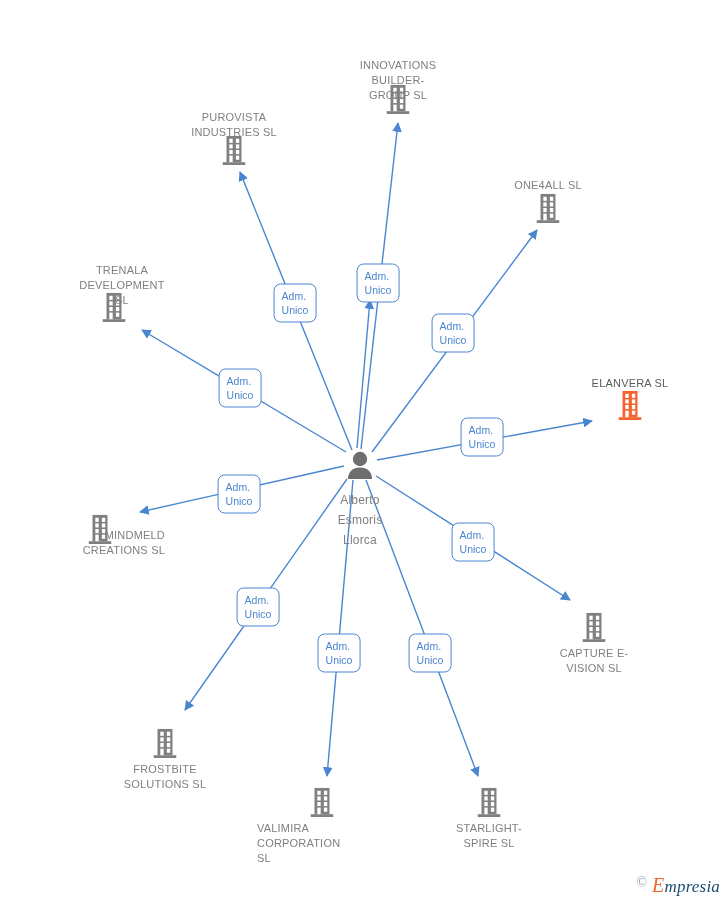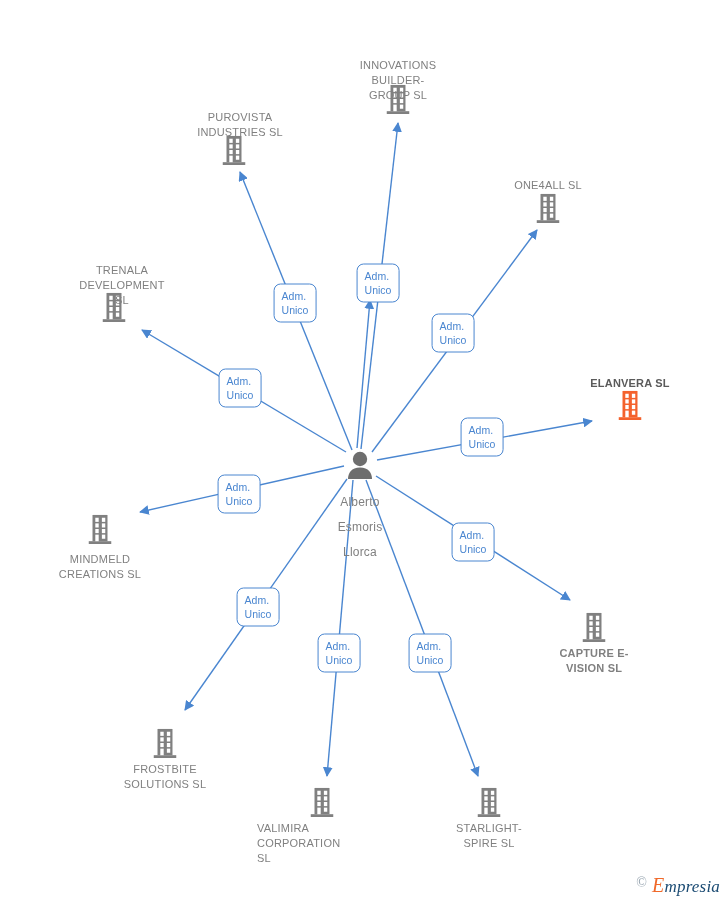--- a/index.html
+++ b/index.html
@@ -19,21 +19,21 @@
     font-size:11px;
     line-height:15px;
     color:#808080;
     letter-spacing:.2px;
     white-space:pre-line;
     width:130px;
     margin-left:-65px;
     left:50%;
     position:absolute;
   }
-  .node-label.highlight{color:#5a5a5a;font-weight:bold;}
+  .node-label.highlight{color:#5a5a5a;font-weight:normal;}
 
   .bldg{position:absolute;left:50%;transform:translateX(-50%);}
 
   .person{position:absolute;left:50%;transform:translateX(-50%);}
 
   .edge-label{
     position:absolute;
     transform:translate(-50%,-50%);
     background:#ffffff;
     border:1.4px solid #4a86d0;
@@ -135,21 +135,21 @@
             <rect x="11" y="5" width="3.6" height="4.4" fill="#ffffff"></rect>
             <rect x="18" y="5" width="3.6" height="4.4" fill="#ffffff"></rect>
             <rect x="11" y="11" width="3.6" height="4.4" fill="#ffffff"></rect>
             <rect x="18" y="11" width="3.6" height="4.4" fill="#ffffff"></rect>
             <rect x="11" y="17" width="3.6" height="4.4" fill="#ffffff"></rect>
             <rect x="18" y="17" width="3.6" height="4.4" fill="#ffffff"></rect>
             <rect x="11" y="23" width="3.6" height="7" fill="#ffffff"></rect>
             <rect x="18" y="23" width="3.6" height="4.4" fill="#ffffff"></rect>
           </svg></div>
       </div>
-      <div class="node-label" style="position: absolute; left: 240px; top: 110px; transform: translateX(-50%); margin-left: 0px; text-align: center;">PUROVISTA
+      <div class="node-label" style="position: absolute; left: 234px; top: 110px; transform: translateX(-50%); margin-left: 0px; text-align: center;">PUROVISTA
 INDUSTRIES  SL</div>
       <div class="node" style="left: 548px; top: 209px; width: 0px; height: 0px;">
         <div class="bldg" style="top: -17px;"><svg width="30" height="32" viewBox="0 0 32 34">
             <path d="M8 2 H24 V30 H8 Z" fill="#808080"></path>
             <rect x="4" y="30" width="24" height="3" fill="#808080"></rect>
             <rect x="11" y="5" width="3.6" height="4.4" fill="#ffffff"></rect>
             <rect x="18" y="5" width="3.6" height="4.4" fill="#ffffff"></rect>
             <rect x="11" y="11" width="3.6" height="4.4" fill="#ffffff"></rect>
             <rect x="18" y="11" width="3.6" height="4.4" fill="#ffffff"></rect>
             <rect x="11" y="17" width="3.6" height="4.4" fill="#ffffff"></rect>
@@ -198,37 +198,37 @@
             <rect x="11" y="5" width="3.6" height="4.4" fill="#ffffff"></rect>
             <rect x="18" y="5" width="3.6" height="4.4" fill="#ffffff"></rect>
             <rect x="11" y="11" width="3.6" height="4.4" fill="#ffffff"></rect>
             <rect x="18" y="11" width="3.6" height="4.4" fill="#ffffff"></rect>
             <rect x="11" y="17" width="3.6" height="4.4" fill="#ffffff"></rect>
             <rect x="18" y="17" width="3.6" height="4.4" fill="#ffffff"></rect>
             <rect x="11" y="23" width="3.6" height="7" fill="#ffffff"></rect>
             <rect x="18" y="23" width="3.6" height="4.4" fill="#ffffff"></rect>
           </svg></div>
       </div>
-      <div class="node-label" style="position: absolute; left: 100px; top: 552px; transform: translateX(-50%); margin-left: 0px; text-align: center;">MINDMELD
+      <div class="node-label" style="position: absolute; left: 100px; top: 528px; transform: translateX(-50%); margin-left: 0px; text-align: right;">MINDMELD
 CREATIONS  SL</div>
       <div class="node" style="left: 594px; top: 628px; width: 0px; height: 0px;">
         <div class="bldg" style="top: -17px;"><svg width="30" height="32" viewBox="0 0 32 34">
             <path d="M8 2 H24 V30 H8 Z" fill="#808080"></path>
             <rect x="4" y="30" width="24" height="3" fill="#808080"></rect>
             <rect x="11" y="5" width="3.6" height="4.4" fill="#ffffff"></rect>
             <rect x="18" y="5" width="3.6" height="4.4" fill="#ffffff"></rect>
             <rect x="11" y="11" width="3.6" height="4.4" fill="#ffffff"></rect>
             <rect x="18" y="11" width="3.6" height="4.4" fill="#ffffff"></rect>
             <rect x="11" y="17" width="3.6" height="4.4" fill="#ffffff"></rect>
             <rect x="18" y="17" width="3.6" height="4.4" fill="#ffffff"></rect>
             <rect x="11" y="23" width="3.6" height="7" fill="#ffffff"></rect>
             <rect x="18" y="23" width="3.6" height="4.4" fill="#ffffff"></rect>
           </svg></div>
       </div>
-      <div class="node-label" style="position: absolute; left: 594px; top: 646px; transform: translateX(-50%); margin-left: 0px; text-align: center; font-weight: bold;">CAPTURE E-
+      <div class="node-label" style="position: absolute; left: 594px; top: 646px; transform: translateX(-50%); margin-left: 0px; text-align: center;">CAPTURE E-
 VISION  SL</div>
       <div class="node" style="left: 165px; top: 744px; width: 0px; height: 0px;">
         <div class="bldg" style="top: -17px;"><svg width="30" height="32" viewBox="0 0 32 34">
             <path d="M8 2 H24 V30 H8 Z" fill="#808080"></path>
             <rect x="4" y="30" width="24" height="3" fill="#808080"></rect>
             <rect x="11" y="5" width="3.6" height="4.4" fill="#ffffff"></rect>
             <rect x="18" y="5" width="3.6" height="4.4" fill="#ffffff"></rect>
             <rect x="11" y="11" width="3.6" height="4.4" fill="#ffffff"></rect>
             <rect x="18" y="11" width="3.6" height="4.4" fill="#ffffff"></rect>
             <rect x="11" y="17" width="3.6" height="4.4" fill="#ffffff"></rect>
@@ -271,21 +271,21 @@
           </svg></div>
       </div>
       <div class="node-label" style="position: absolute; left: 489px; top: 821px; transform: translateX(-50%); margin-left: 0px; text-align: center;">STARLIGHT-
 SPIRE  SL</div>
       <div class="node" style="left: 360px; top: 466px; width: 0px; height: 0px;">
         <div class="person" style="top: -16px;"><svg width="28" height="30" viewBox="0 0 28 30">
             <circle cx="14" cy="9" r="7.2" fill="#6e6e6e"></circle>
             <path d="M14 17.5 C5.5 17.5 2 23 2 29 H26 C26 23 22.5 17.5 14 17.5 Z" fill="#6e6e6e"></path>
           </svg></div>
       </div>
-      <div class="node-label" style="position: absolute; left: 360px; top: 490px; transform: translateX(-50%); margin-left: 0px; text-align: center; font-size: 12px; line-height: 25px;">Alberto
+      <div class="node-label" style="position: absolute; left: 360px; top: 490px; transform: translateX(-50%); margin-left: 0px; text-align: center; font-size: 12px; line-height: 20px;">Alberto
 Esmoris
 Llorca</div>
     </div>
 
   <div class="watermark">
     <span class="copy">©</span>
     <span class="brand"><span class="e">E</span><span>mpresia</span></span>
   </div>
 
 </div>

